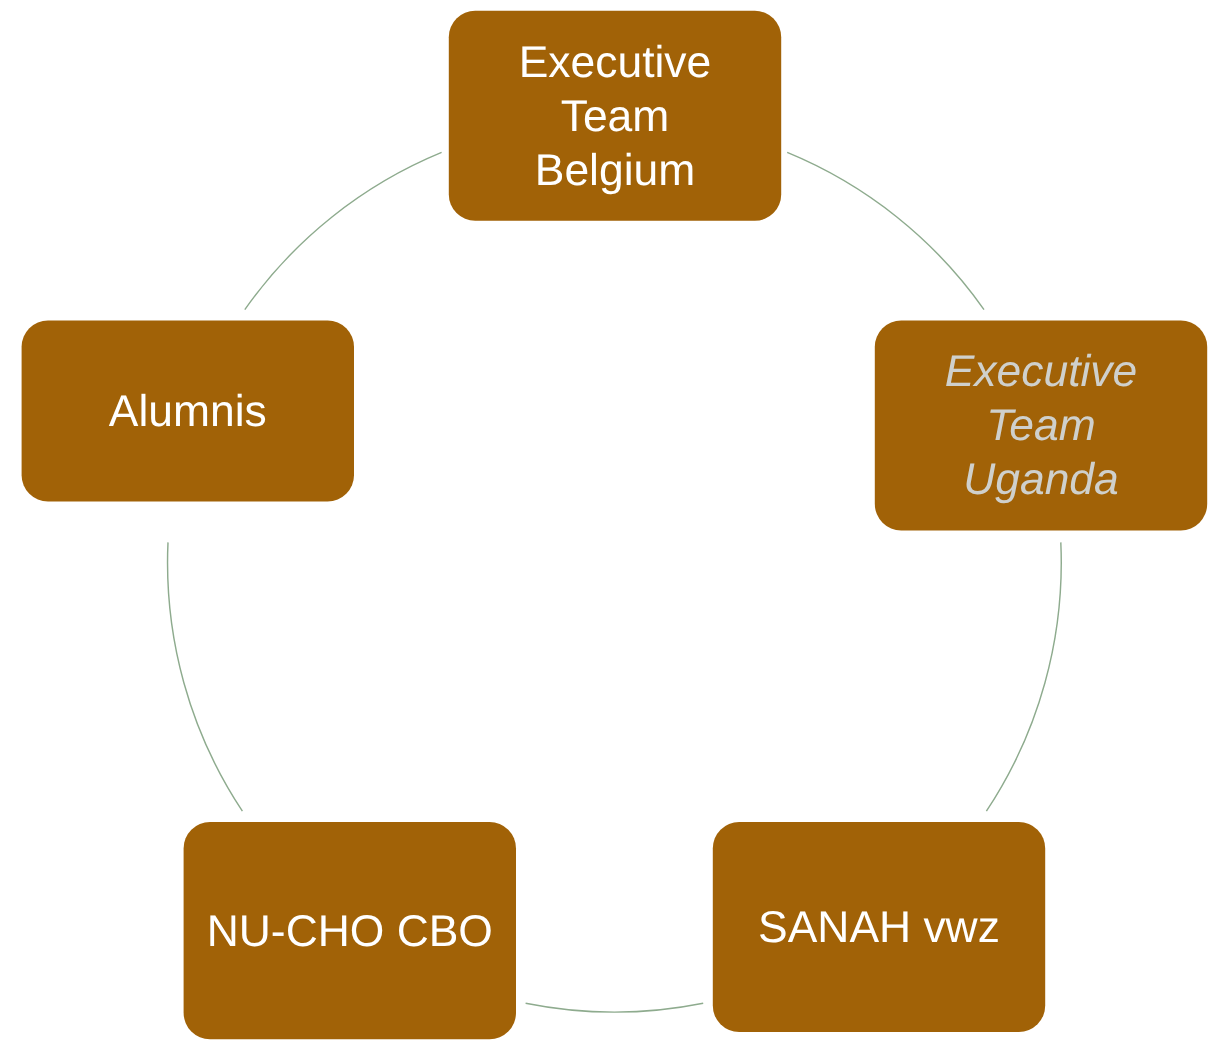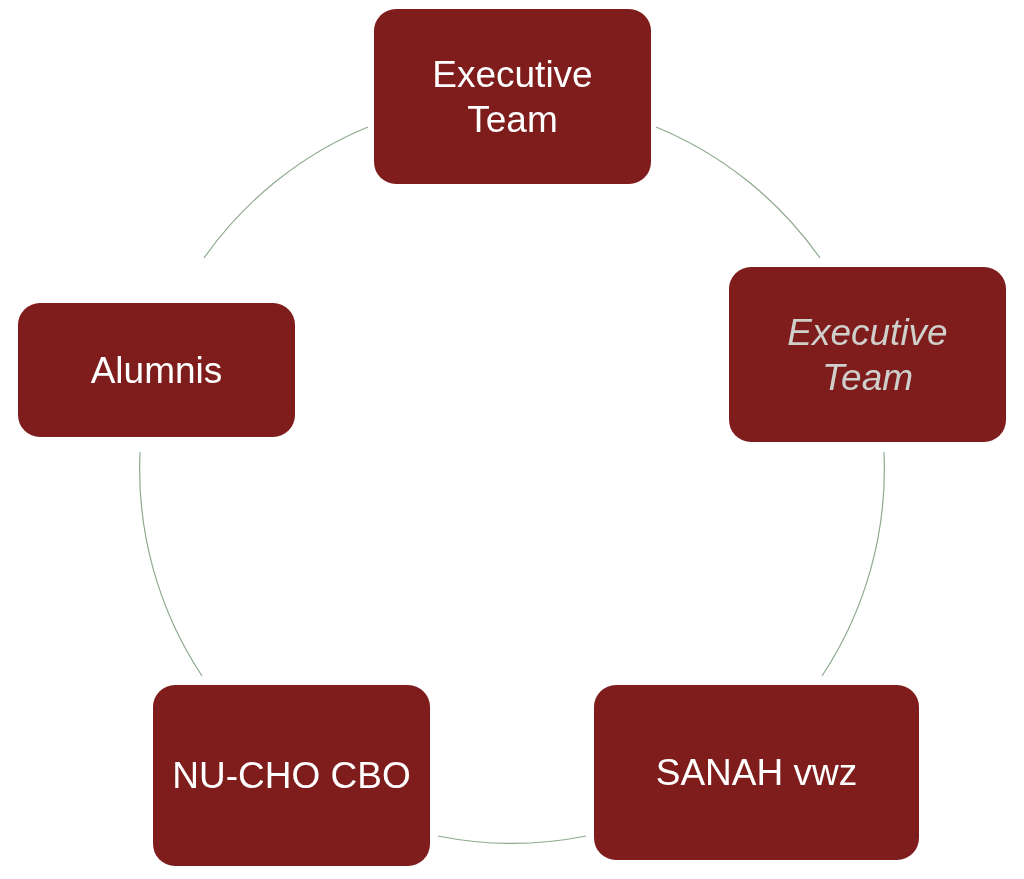--- a/index.html
+++ b/index.html
@@ -1,21 +1,21 @@
 <!DOCTYPE html>
 <html><head>
 <meta charset="utf-8">
 <style>
   html, body { margin: 0; padding: 0; background: #ffffff; }
   body { width: 1024px; height: 879px; position: relative; overflow: hidden;
          font-family: "Liberation Sans", sans-serif; }
   svg.ring { position: absolute; left: 0; top: 0; }
   .node {
     position: absolute;
-    background: #7f1d1d;
+    background: #a16207;
     border-radius: 22px;
     display: flex; align-items: center; justify-content: center;
     text-align: center;
     color: #ffffff;
     font-family: "Liberation Sans Narrow", "Liberation Sans", sans-serif;
     font-size: 37px;
     line-height: 45px;
     box-sizing: border-box;
     padding: 6px;
   }
@@ -30,39 +30,41 @@
   <path id="arc-2" fill="none" stroke="#8eab8e" stroke-width="1.2" d="M 884 452 A 375 375 0 0 1 822 676"></path>
   <path id="arc-3" fill="none" stroke="#8eab8e" stroke-width="1.2" d="M 586 836 A 375 375 0 0 1 438 836"></path>
   <path id="arc-4" fill="none" stroke="#8eab8e" stroke-width="1.2" d="M 202 676 A 375 375 0 0 1 140 452"></path>
   <path id="arc-5" fill="none" stroke="#8eab8e" stroke-width="1.2" d="M 204 258 A 375 375 0 0 1 368 127"></path>
 </svg>
 
 <div class="node" style="left:374px; top:9px; width:277px; height:175px;">
   <div>
     <span>Executive</span>
     <span>Team</span>
+    <span>Belgium</span>
   </div>
 </div>
 
 <div class="node dim" style="left:729px; top:267px; width:277px; height:175px;">
   <div>
     <span>Executive</span>
     <span>Team</span>
+    <span>Uganda</span>
   </div>
 </div>
 
-<div class="node" style="left:594px; top:685px; width:325px; height:175px;">
+<div class="node" style="left:594px; top:685px; width:277px; height:175px;">
   <div>
     <span>SANAH vwz</span>
   </div>
 </div>
 
 <div class="node" style="left:153px; top:685px; width:277px; height:181px;">
   <div>
     <span>NU-CHO CBO</span>
   </div>
 </div>
 
-<div class="node" style="left:18px; top:267px; width:277px; height:134px;margin-top:36px;">
+<div class="node" style="left:18px; top:267px; width:277px; height:151px;">
   <div>
     <span>Alumnis</span>
   </div>
 </div>
 
 </body></html>

